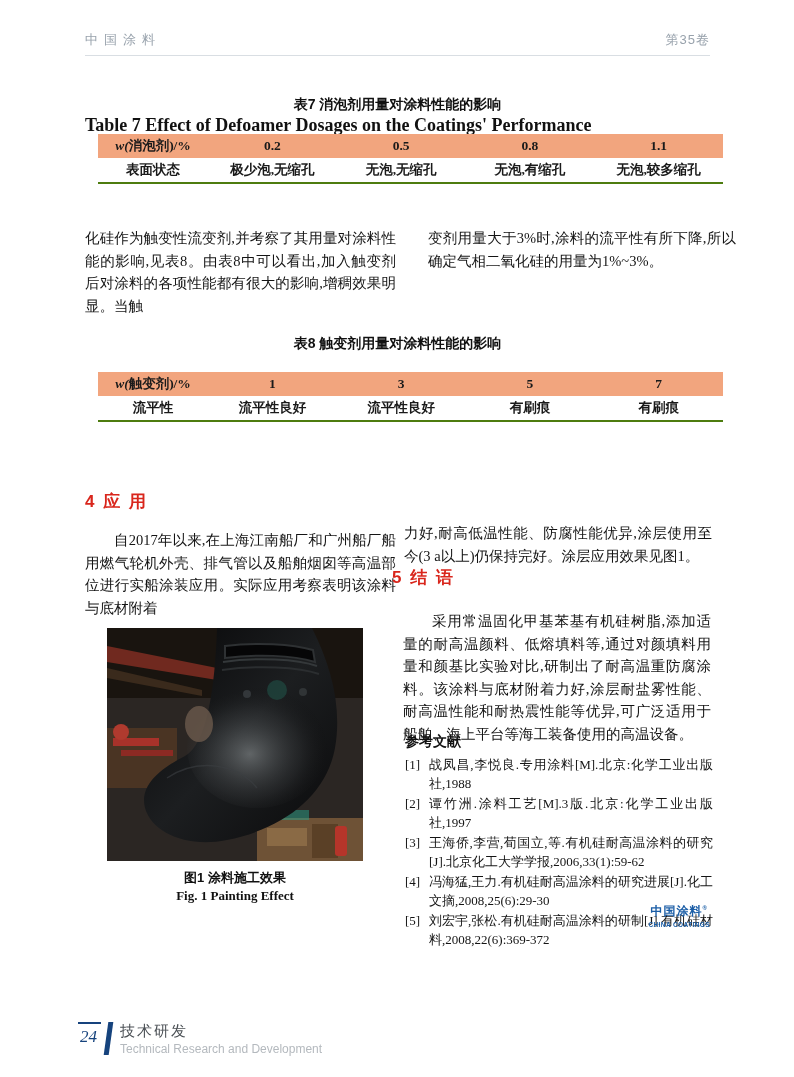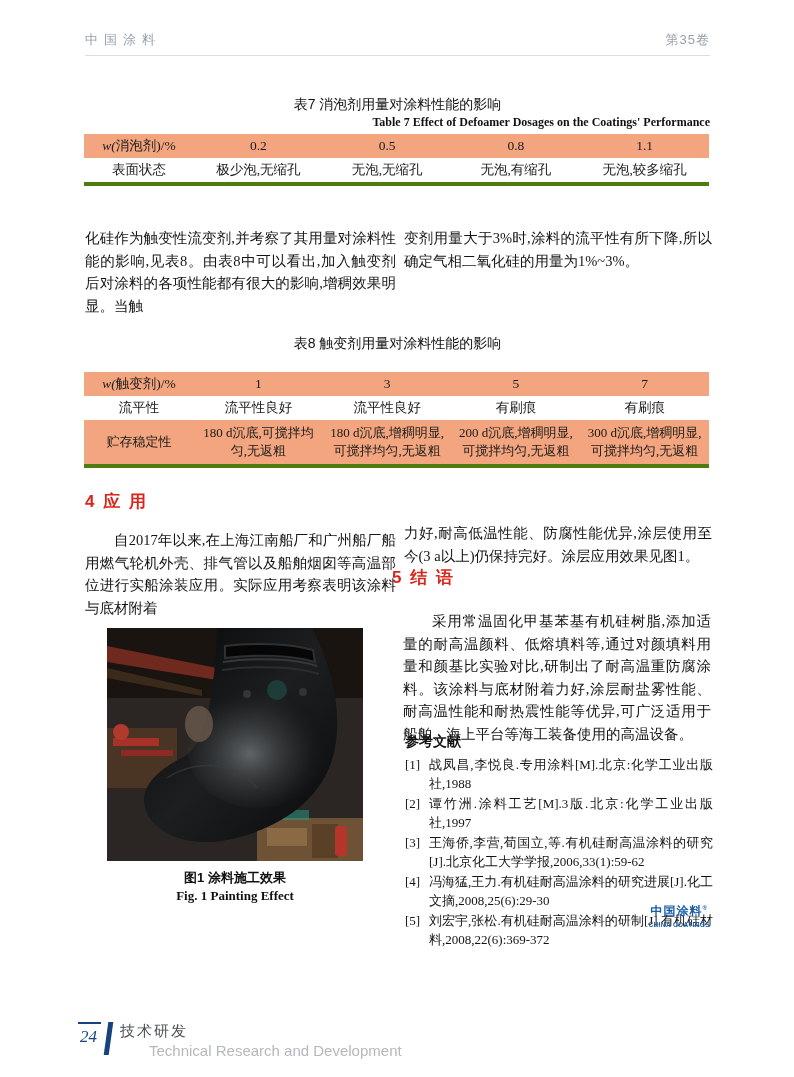--- a/index.html
+++ b/index.html
@@ -9,29 +9,29 @@
   
   .hdr { position:absolute; left:85px; top:30px; width:625px; height:26px;
          border-bottom:1px solid #d9dee3; display:flex; justify-content:space-between;
          align-items:flex-end; padding-bottom:6px; color:#98a2ac; font-size:13px;
          font-family:"Liberation Sans","DejaVu Sans",sans-serif; }
   .hdr-left { letter-spacing:6px; }
   .hdr-right { letter-spacing:1px; }
 
   
   .tbl-title-zh { position:absolute; width:625px; left:85px; text-align:center;
-        font-family:"Liberation Sans","DejaVu Sans",sans-serif; font-weight:normal;
+        font-family:"Liberation Sans","DejaVu Sans",sans-serif; font-weight:bold;
         font-size:14px; color:#111; }
-  .tbl-title-en { position:absolute; width:625px; left:85px; text-align:right;
-        font-weight:bold; font-size:12px; color:#111; }
-
-  
-  table.datatable { position:absolute; left:84px; width:625px; border-collapse:collapse;
+  .tbl-title-en { position:absolute; width:625px; left:85px; text-align:left;
+        font-weight:bold; font-size:18px; color:#111; }
+
+  
+  table.datatable { position:absolute; left:98px; width:625px; border-collapse:collapse;
         table-layout:fixed; font-size:13.5px; color:#1a1a1a;
-        border-bottom:4px solid #4d7c0f; }
+        border-bottom:2px solid #4d7c0f;font-weight:bold; }
   table.datatable td { text-align:center; vertical-align:middle; padding:3px 4px; }
   tr.salmon td { background:#f2a57e; }
   td.w-cell::first-letter { font-style:italic; }
   #table8 tr.tall td { font-size:13px; line-height:18px; padding:4px 6px; }
 
   
   .txt { position:absolute; font-size:14.5px; line-height:22.6px; color:#141414;
          text-align:justify; }
   .indent { text-indent:2em; }
 
@@ -65,21 +65,21 @@
   .logo-en { font-size:6.5px; font-weight:bold; letter-spacing:0.4px; margin-top:1px; }
 
   
   .footer { position:absolute; left:78px; top:1022px; display:flex; align-items:flex-start; }
   .pagenum { color:#16437d; font-style:italic; font-weight:normal; font-size:17px;
           border-top:2px solid #16437d; padding:3px 4px 0 2px; }
   .vbar { width:5px; height:33px; background:#16437d; margin-left:5px;
           transform:skewX(-8deg); }
   .footer-text { margin-left:9px; font-family:"Liberation Sans","DejaVu Sans",sans-serif; }
   .footer-zh { font-size:15px; color:#4a4f54; letter-spacing:2px; }
-  .footer-en { font-size:15px; color:#b4b9be; margin-top:1px;margin-left:29px; }
+  .footer-en { font-size:12px; color:#b4b9be; margin-top:1px; }
 </style>
 </head>
 <body>
 
 <div class="page">
 
   <div class="hdr">
     <span class="hdr-left">中国涂料</span>
     <span class="hdr-right">第35卷</span>
   </div>
@@ -107,21 +107,21 @@
       <td>表面状态</td>
       <td>极少泡,无缩孔</td>
       <td>无泡,无缩孔</td>
       <td>无泡,有缩孔</td>
       <td>无泡,较多缩孔</td>
     </tr>
   </tbody>
     </table>
 
   <div class="txt" style="left:85px; top:227px; width:311px;">化硅作为触变性流变剂,并考察了其用量对涂料性能的影响,见表8。由表8中可以看出,加入触变剂后对涂料的各项性能都有很大的影响,增稠效果明显。当触</div>
-  <div class="txt" style="left:404px; top:227px; width:308px;">变剂用量大于3%时,涂料的流平性有所下降,所以确定气相二氧化硅的用量为1%~3%。</div>
+  <div class="txt" style="left:428px; top:227px; width:308px;">变剂用量大于3%时,涂料的流平性有所下降,所以确定气相二氧化硅的用量为1%~3%。</div>
 
   <div class="tbl-title-zh" style="top:335px;">表8  触变剂用量对涂料性能的影响</div>
 
   <table class="datatable" id="table8" style="top:372px;">
     <colgroup>
         <col style="width:110px">
         <col>
         <col>
         <col>
         <col>
@@ -133,27 +133,20 @@
       <td>3</td>
       <td>5</td>
       <td>7</td>
     </tr>
     <tr>
       <td>流平性</td>
       <td>流平性良好</td>
       <td>流平性良好</td>
       <td>有刷痕</td>
       <td>有刷痕</td>
-    </tr>
-    <tr class="salmon tall">
-      <td>贮存稳定性</td>
-      <td>180 d沉底,可搅拌均匀,无返粗</td>
-      <td>180 d沉底,增稠明显,可搅拌均匀,无返粗</td>
-      <td>200 d沉底,增稠明显,可搅拌均匀,无返粗</td>
-      <td>300 d沉底,增稠明显,可搅拌均匀,无返粗</td>
     </tr>
   </tbody>
     </table>
 
   <div class="sec-heading" style="left:85px; top:490px;">4  应  用</div>
   <div class="txt indent" style="left:85px; top:529px; width:311px;">自2017年以来,在上海江南船厂和广州船厂船用燃气轮机外壳、排气管以及船舶烟囱等高温部位进行实船涂装应用。实际应用考察表明该涂料与底材附着</div>
 
   <div class="photo">
     <svg width="256" height="233" viewBox="0 0 256 233">
       <defs>

